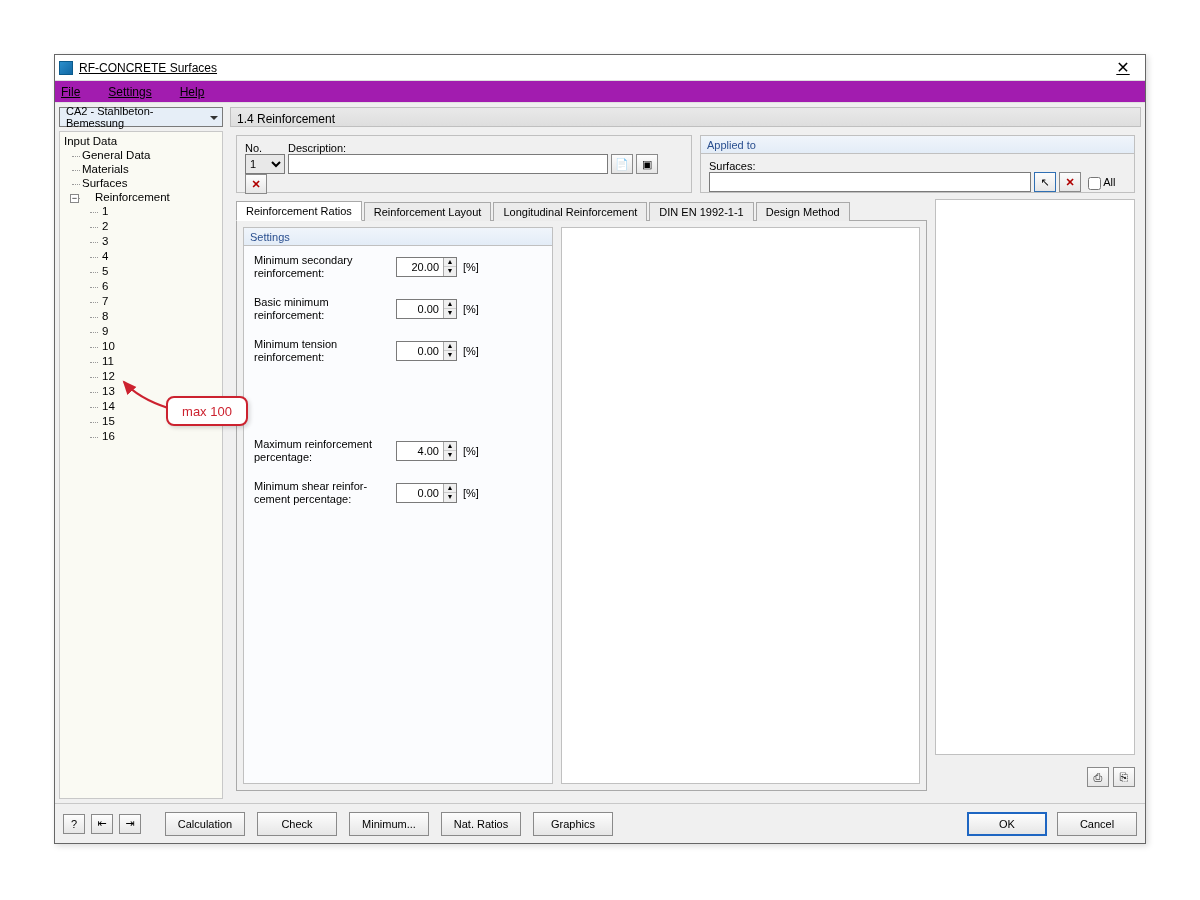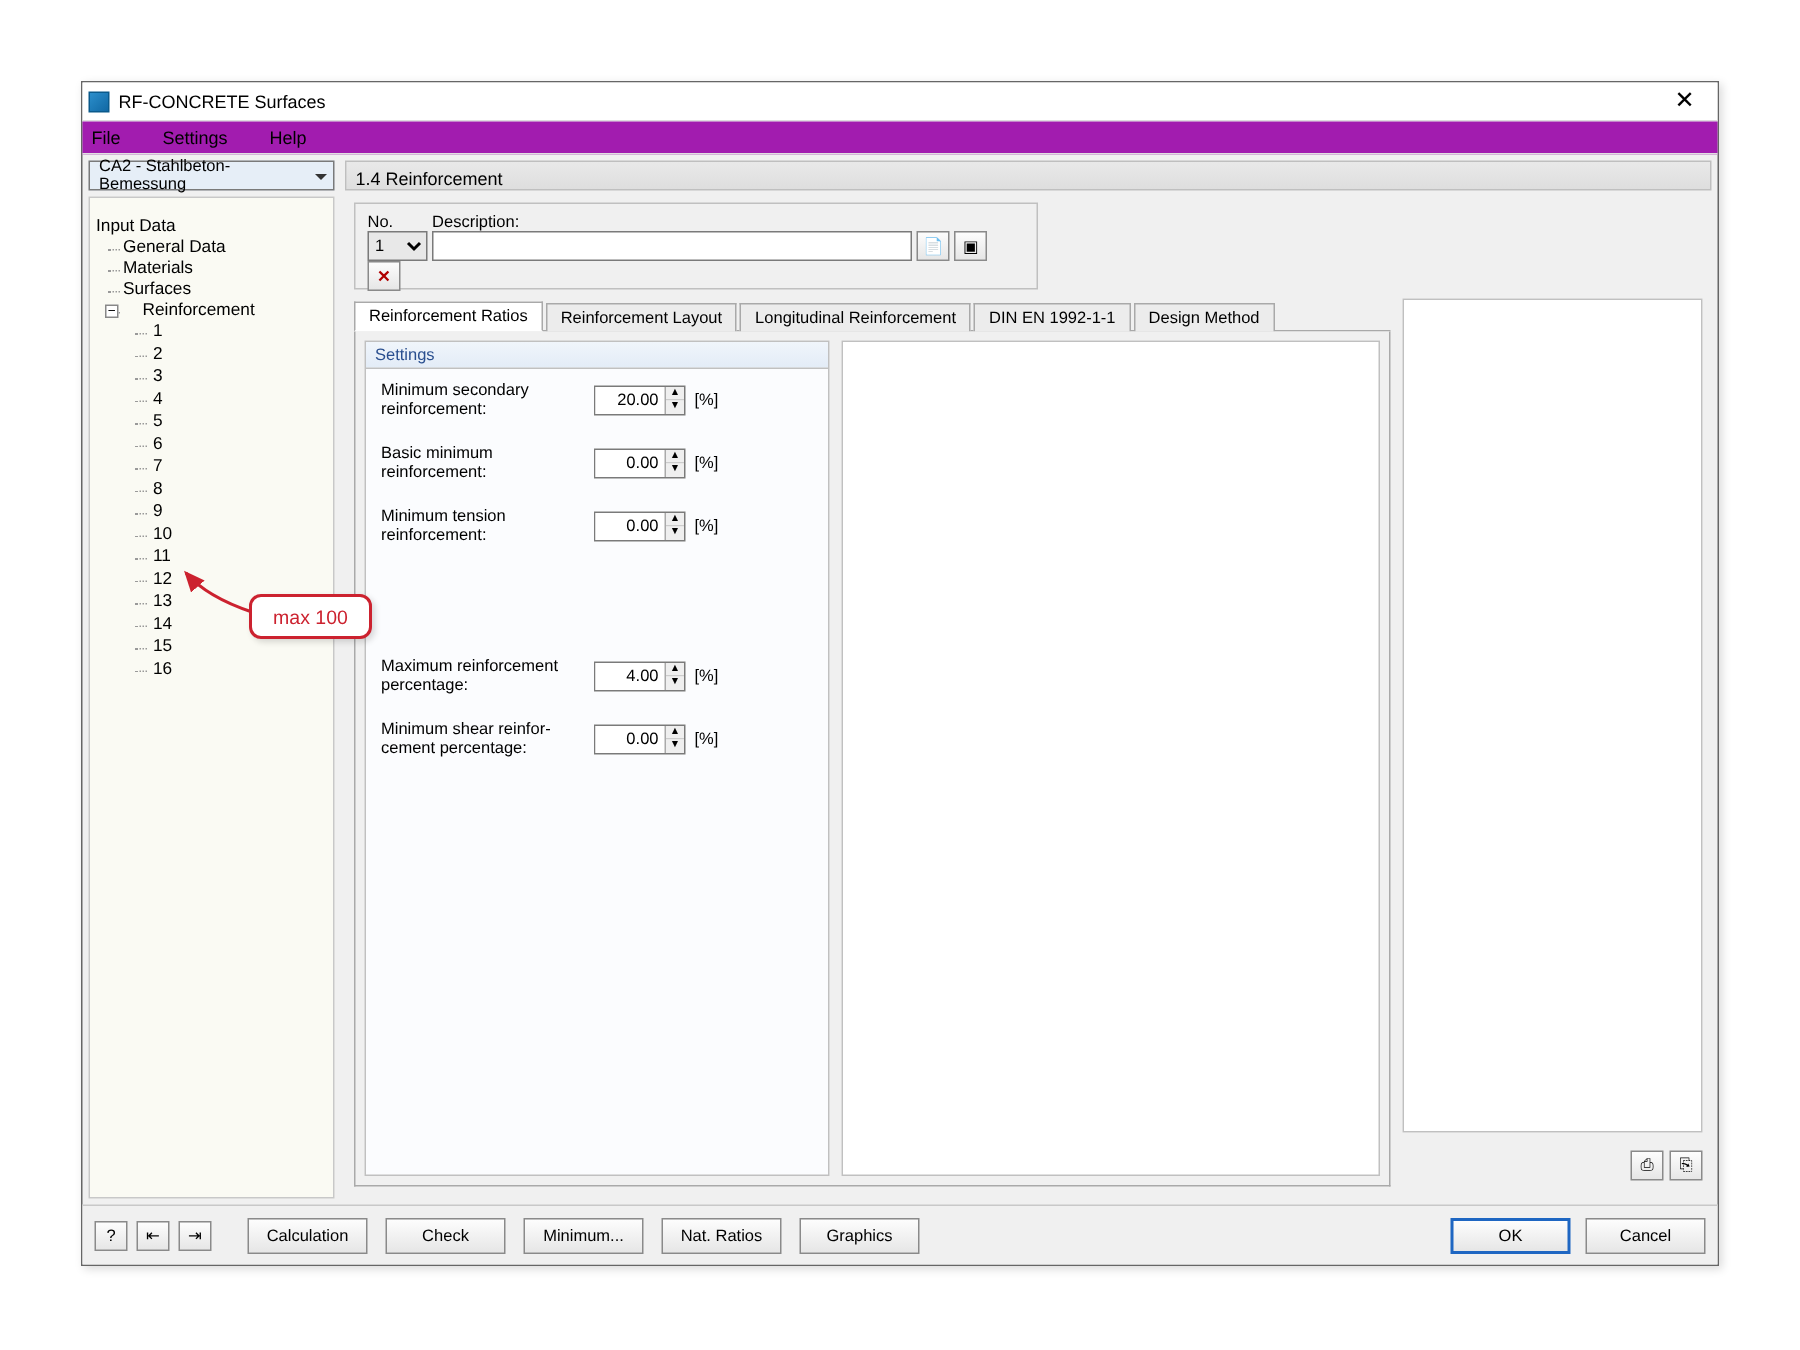--- a/index.html
+++ b/index.html
@@ -6,20 +6,21 @@
   body {
     margin: 0; padding: 0; background: #fff;
     font-family: "Segoe UI", Tahoma, Arial, sans-serif;
     font-size: 12px; color: #000;
     width: 1200px; height: 900px; overflow: hidden;
   }
   .window {
     position: absolute; left: 54px; top: 54px; width: 1092px; height: 790px;
     border: 1px solid #666; background: #f0f0f0;
     box-shadow: 2px 2px 6px rgba(0,0,0,0.15);
+    text-decoration: underline;
   }
   .titlebar {
     height: 26px; background: #fff; border-bottom: 1px solid #ddd;
     display: flex; align-items: center; padding: 0 4px;
   }
   .titlebar .app-icon {
     width: 14px; height: 14px; margin-right: 6px;
     background: linear-gradient(135deg,#2b8ecb,#1168a4);
     border: 1px solid #0a5a8c;
   }
@@ -44,21 +45,21 @@
     border-top: 4px solid #333;
   }
   .content-header {
     position: absolute; left: 175px; top: 52px; right: 4px; height: 20px;
     background: linear-gradient(#e9e9e9,#dedede); border: 1px solid #bfbfbf;
     display: flex; align-items: flex-end; padding: 0 6px; font-size: 12px;
   }
   .tree {
     position: absolute; left: 4px; top: 76px; width: 164px; bottom: 44px;
     border: 1px solid #c8c8c8; background: #fafaf3;
-    overflow: auto; font-size: 11.5px; padding: 12px 0;
+    overflow: auto; font-size: 11.5px; padding: 2px 0;
   }
   .tree .root { padding: 1px 4px; }
   .tree .lvl1 { padding: 1px 0 1px 22px; position: relative; cursor: pointer; }
   .tree .lvl1::before {
     content: ""; position: absolute; left: 12px; top: 8px; width: 8px; height: 0;
     border-top: 1px dotted #999;
   }
   .tree .exp {
     display: inline-block; width: 9px; height: 9px; border: 1px solid #888;
     text-align: center; line-height: 7px; font-size: 9px; margin-right: 4px;
@@ -240,20 +241,30 @@
         <select class="rg-no">
           <option>1</option>
         </select>
         <input type="text" class="desc" style="width: 320px;" value="">
         <span class="iconbtn" title="new">📄</span>
         <span class="iconbtn">▣</span>
         <span class="iconbtn red">✕</span>
       </div>
     </div>
 
+    <div class="groupbox" style="left:470px; top:4px; right:6px; height:58px;">
+      <div class="gtitle">Applied to</div>
+      <div class="gbody">
+        <span class="lbl">Surfaces:</span><br>
+        <input type="text" class="desc" style="width: 322px;" value="">
+        <span class="iconbtn blue">↖</span>
+        <span class="iconbtn red">✕</span>
+        <input type="checkbox" class="chk" style=""><span>All</span>
+      </div>
+    </div>
 
     <div class="tabs">
       <div class="tabstrip">
         <div class="tab active">Reinforcement Ratios</div>
         <div class="tab">Reinforcement Layout</div>
         <div class="tab">Longitudinal Reinforcement</div>
         <div class="tab">DIN EN 1992-1-1</div>
         <div class="tab">Design Method</div>
       </div>
       <div class="tabbody">

